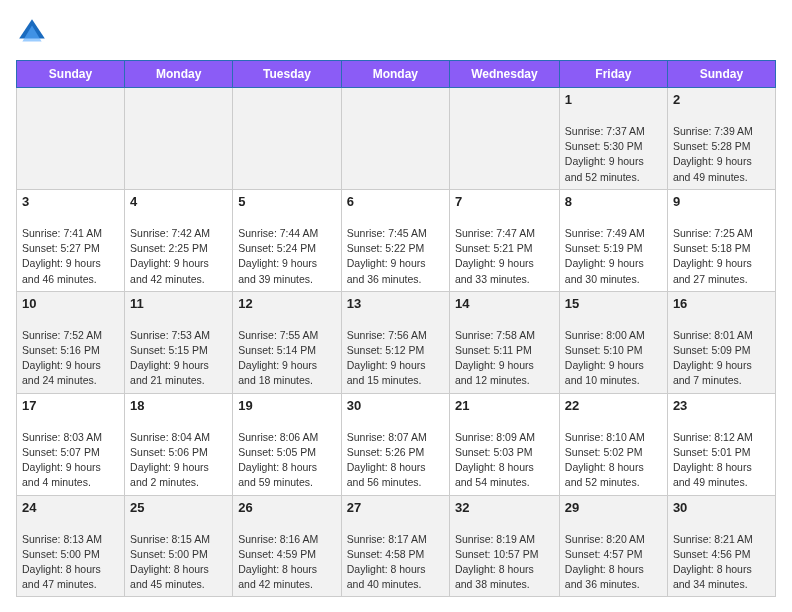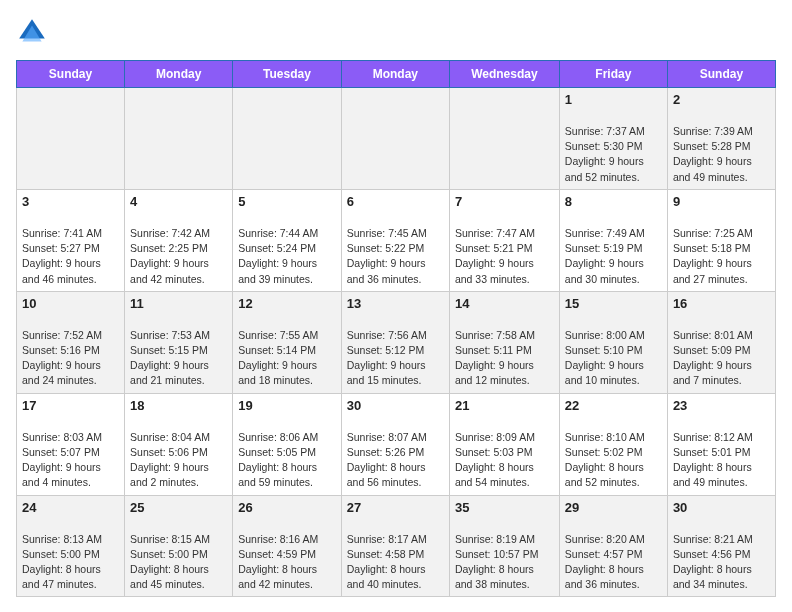--- a/index.html
+++ b/index.html
@@ -294,21 +294,21 @@
 Sunset: 4:59 PM
 Daylight: 8 hours and 42 minutes.</div>
         </td>
         <td>
           <span class="day-number">27</span>
           <div class="day-info">Sunrise: 8:17 AM
 Sunset: 4:58 PM
 Daylight: 8 hours and 40 minutes.</div>
         </td>
         <td>
-          <span class="day-number">35</span>
+          <span class="day-number">32</span>
           <div class="day-info">Sunrise: 8:19 AM
 Sunset: 10:57 PM
 Daylight: 8 hours and 38 minutes.</div>
         </td>
         <td>
           <span class="day-number">29</span>
           <div class="day-info">Sunrise: 8:20 AM
 Sunset: 4:57 PM
 Daylight: 8 hours and 36 minutes.</div>
         </td>

